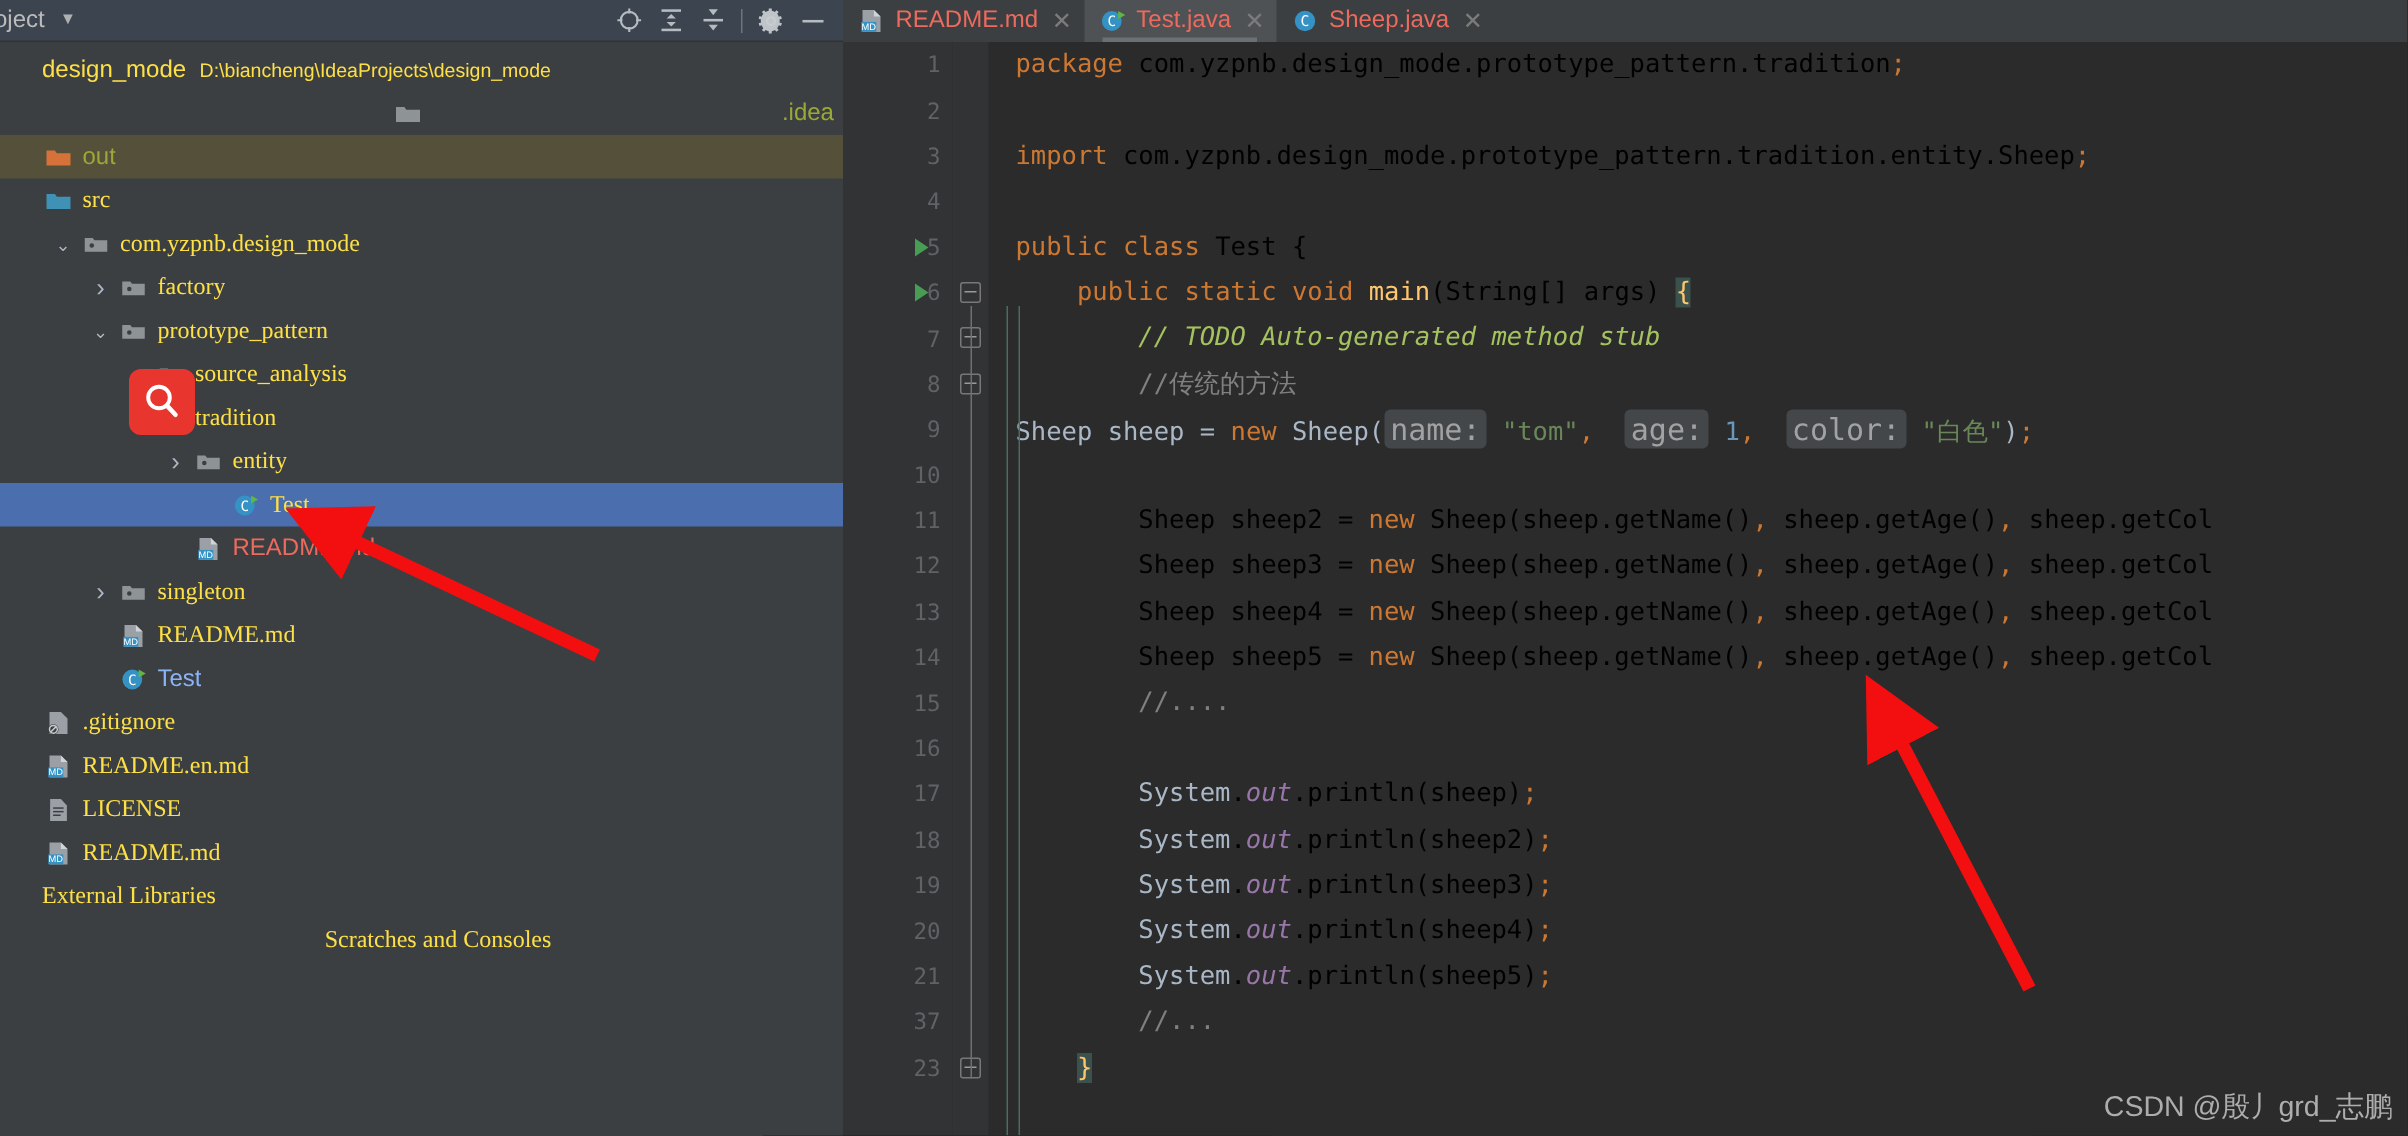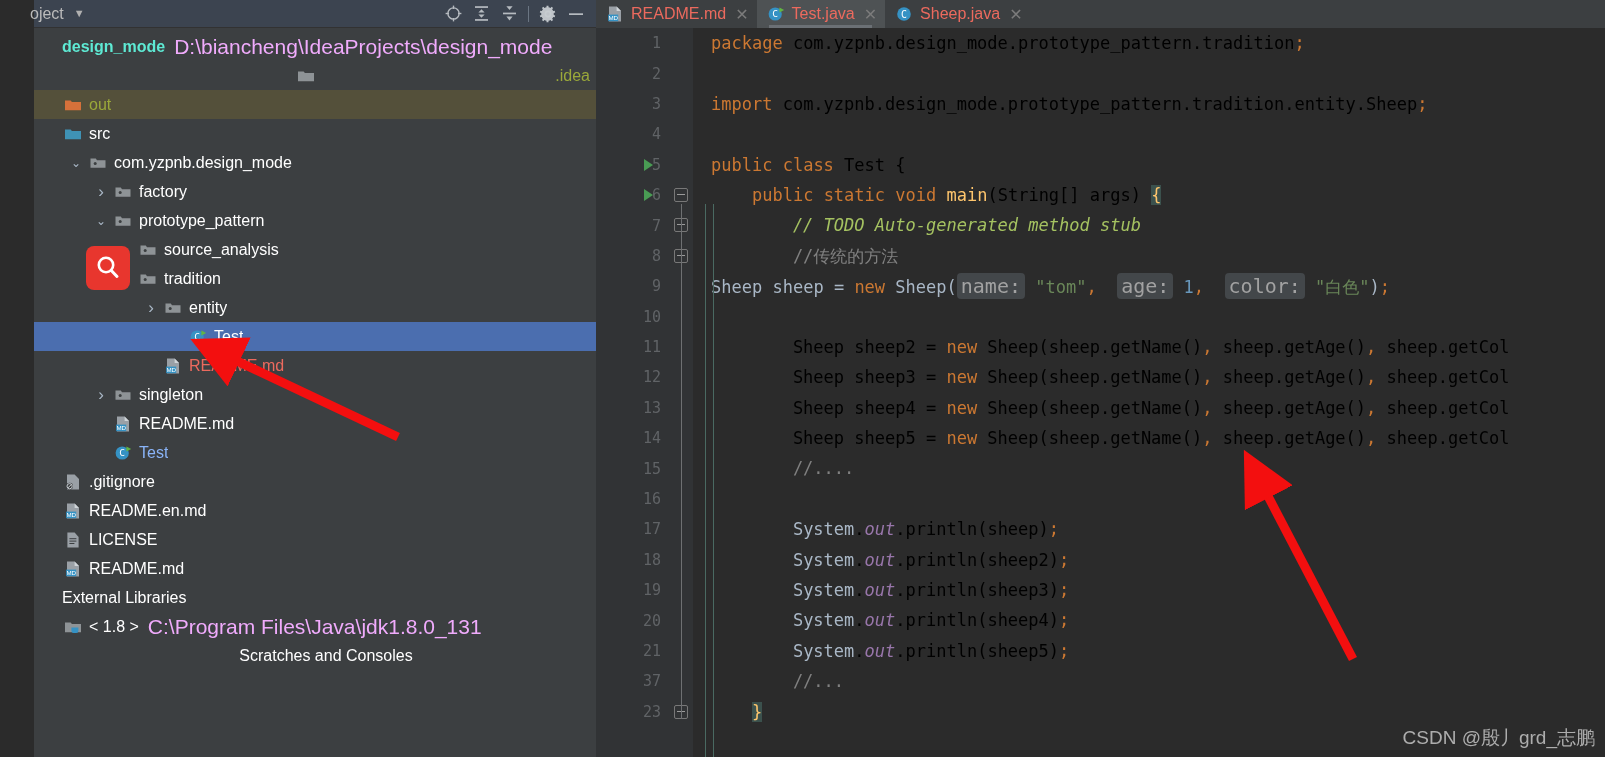--- a/index.html
+++ b/index.html
@@ -2,21 +2,21 @@
 <html><head>
 <meta charset="utf-8">
 <style>
   * { box-sizing: border-box; margin: 0; padding: 0; }
   html, body {
     width: 1605px; height: 757px;
     background: #2b2b2b;
     font-family: "Liberation Sans", sans-serif;
     overflow: hidden;
   }
-  #app { position: relative; width: 1605px; height: 757px; display: flex; padding-left: 34px; }
+  #app { position: relative; width: 1605px; height: 757px; display: flex; }
 
   
   #project-panel {
     width: 562px; height: 757px;
     background: #3c3f41;
     display: flex; flex-direction: column;
     flex: 0 0 562px;
   }
   #project-header {
     height: 28px; flex: 0 0 28px;
@@ -55,26 +55,26 @@
   .trow.hl-out   { background: #54503a; }
   .trow .twist {
     width: 22px; flex: 0 0 22px; text-align: center;
     color: #a9b7c6; font-size: 12px; line-height: 1;
   }
   .trow .ico {
     width: 22px; flex: 0 0 22px; display: flex;
     align-items: center; justify-content: center; margin-right: 5px;
   }
   .trow .lbl { overflow: hidden; text-overflow: clip; }
-  .trow .sub { color: #f0abfc; margin-left: 9px; font-size: 21px; }
+  .trow .sub { color: #fde047; margin-left: 9px; font-size: 13px; }
   .lbl.green  { color: #9aa83a; }
-  .lbl.white  { color: #ffffff; }
+  .lbl.white  { color: #fde047; font-family: Liberation Serif, serif; }
   .lbl.red    { color: #ec6a5e; }
   .lbl.blue   { color: #8ab4f8; }
-  .lbl.bold   { font-weight: bold; color: #5eead4; }
+  .lbl.bold   { font-weight: normal; color: #fde047; }
 
   
   #editor-area {
     flex: 1 1 auto; height: 757px; position: relative;
     background: #2b2b2b; display: flex; flex-direction: column;
     min-width: 0;
   }
   #tabbar {
     height: 28px; flex: 0 0 28px; background: #3c3f41;
     display: flex; align-items: stretch; overflow: hidden;
@@ -406,31 +406,20 @@
               <path d="M10.6 1.6 L15 6 h-4.4z" fill="#cfd4d8"></path>
               <rect x="2.2" y="9.6" width="10" height="6.6" fill="#3592c4"></rect>
               <text x="7.2" y="14.9" text-anchor="middle" font-size="6.2" fill="#ffffff" font-family="&quot;Liberation Sans&quot;, sans-serif">MD</text>
             </svg>
           </span>
           <span class="lbl white">README.md</span>
         </div>
         <div class="trow" style="padding-left: 6px;">
           <span class="twist"></span>
           <span class="lbl white">External Libraries</span>
-        </div>
-        <div class="trow" style="padding-left: 6px;">
-          <span class="twist"></span>
-          <span class="ico">
-            <svg width="18" height="18" viewBox="0 0 18 18">
-              <path d="M1 4.4h5.6l1.3 1.7H17v8.2H1z" fill="#8e9396"></path>
-              <path d="M7.4 9.6h7v3.2a2.2 2.2 0 0 1-2.2 2.2H9.6a2.2 2.2 0 0 1-2.2-2.2z" fill="#3592c4"></path>
-            </svg>
-          </span>
-          <span class="lbl white">&lt; 1.8 &gt;</span>
-          <span class="sub">C:\Program Files\Java\jdk1.8.0_131</span>
         </div>
         <div class="trow" style="padding-left: 6px; justify-content: center;">
           <span class="twist"></span>
           <span class="lbl white">Scratches and Consoles</span>
         </div>
       </div>
   </div>
 
   <div id="editor-area">
     <div id="tabbar">

